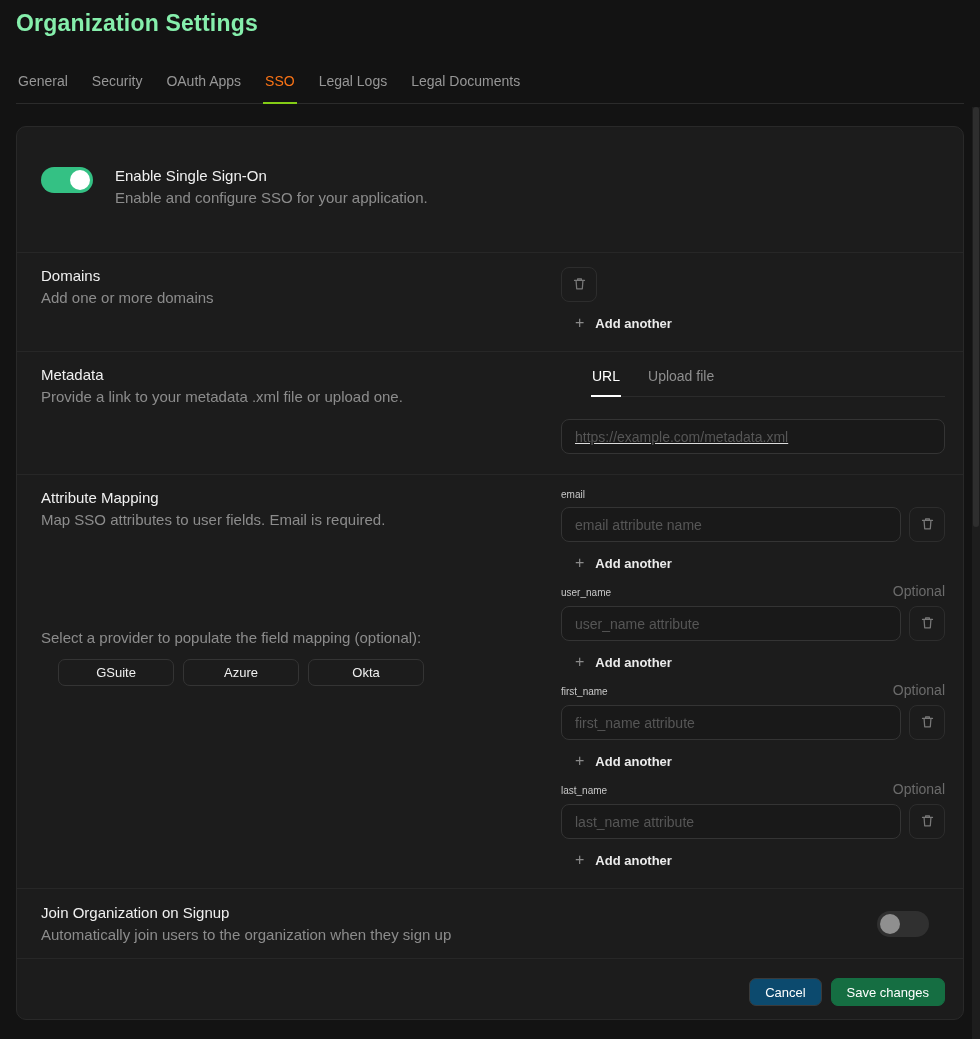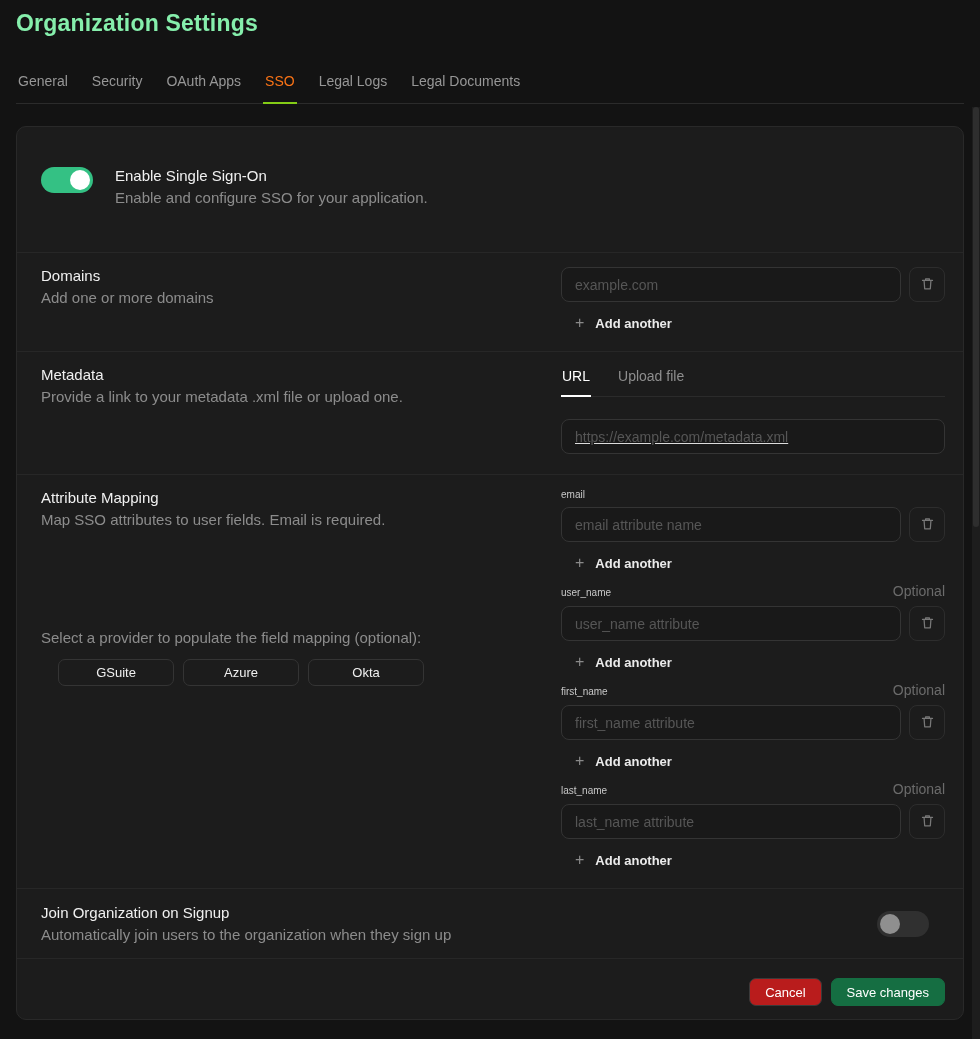--- a/index.html
+++ b/index.html
@@ -109,20 +109,21 @@
     cursor: pointer;
   }
   .add-another .plus { color: #8a8a8a; font-size: 16px; line-height: 1; font-weight: 400; }
   .add-another .add-label { color: #ebebeb; font-size: 13px; font-weight: 700; }
 
   
   .subtabs {
     display: flex; gap: 26px;
     border-bottom: 1px solid #2b2b2b;
     font-size: 14px;
+    margin-left: 30px;
   }
   .subtab { color: #8e8e8e; padding: 2px 1px 11px; cursor: pointer; }
   .subtab.active {
     color: #ffffff;
     border-bottom: 2px solid #ffffff;
     margin-bottom: -1px;
   }
   .metadata-input { margin-top: 22px; text-decoration: underline; }
 
   
@@ -157,21 +158,21 @@
     display: flex; justify-content: flex-end; gap: 9px;
     padding: 19px 18px 13px;
   }
   .btn {
     height: 28px; border-radius: 7px;
     font-size: 13px; font-family: "Liberation Sans", sans-serif;
     color: #ffffff; cursor: pointer;
     display: inline-flex; align-items: center;
     padding: 0 15px;
   }
-  .btn-cancel { background: #b91c1c; border: 1px solid #3a3a3a; }
+  .btn-cancel { background: #0c4a6e; border: 1px solid #3a3a3a; }
   .btn-save   { background: var(--save-button-green, #156e42); border: 1px solid var(--save-button-green, #156e42); }
 
   
   .scrollbar-track {
     position: absolute; top: 107px; right: 0; bottom: 0; width: 8px;
     background: #1d1d1d;
   }
   .scrollbar-thumb {
     position: absolute; top: 0; left: 1px; width: 6px; height: 420px;
     border-radius: 3px; background: #2e2e2e;
@@ -205,21 +206,20 @@
       </div>
     </div>
 
     <div class="section two-col">
       <div class="col-left">
         <div class="row-label">Domains</div>
         <div class="row-desc">Add one or more domains</div>
       </div>
       <div class="col-right">
         <div class="input-row">
-          <input class="text-input" type="text" placeholder="example.com" style="">
           <button class="icon-btn">
             <span>
               <svg width="15" height="15" viewBox="0 0 24 24" fill="none" stroke="currentColor" stroke-width="2" stroke-linecap="round" stroke-linejoin="round">
                 <path d="M4 7h16M9 7V4.5h6V7M6.5 7l1 13.5h9l1-13.5"></path>
               </svg>
             </span>
           </button>
         </div>
         <div class="add-another">
           <span class="plus">+</span>

